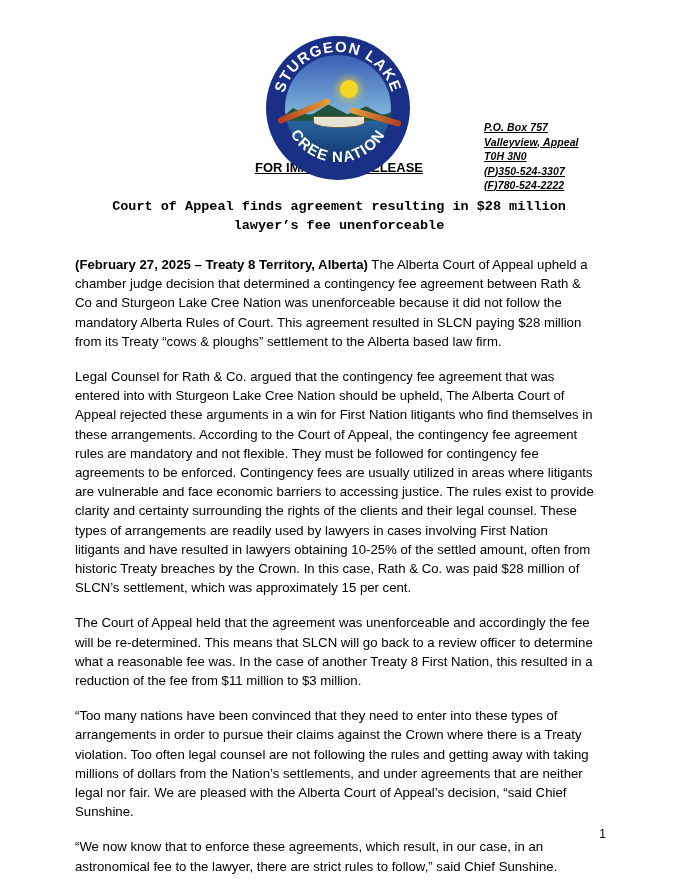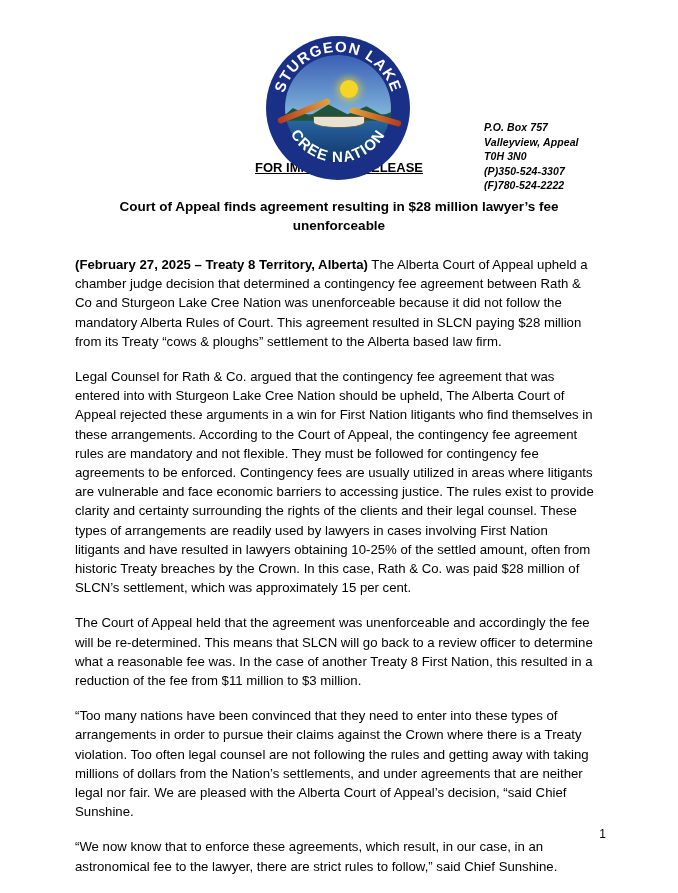--- a/index.html
+++ b/index.html
@@ -124,35 +124,37 @@
 
   .address {
     position: absolute;
     left: 484px;
     top: 120px;
     font-size: 10.5px;
     font-weight: bold;
     font-style: italic;
     line-height: 14.5px;
     letter-spacing: 0.1px;
+    text-decoration: underline;
   }
 
   
   .release-line {
     text-align: center;
     font-weight: bold;
     font-size: 13px;
     text-decoration: underline;
   }
   .headline {
     text-align: center;
     font-weight: bold;
     font-size: 13.5px;
     line-height: 19px;
     margin: 22px 76px 0 76px;
+    font-family: Liberation Mono, monospace;
   }
 
   
   .body-wrap {
     margin: 0 75px;
     padding-top: 20px;
     font-size: 13.2px;
     line-height: 19.2px;
   }
   .body-wrap p {

